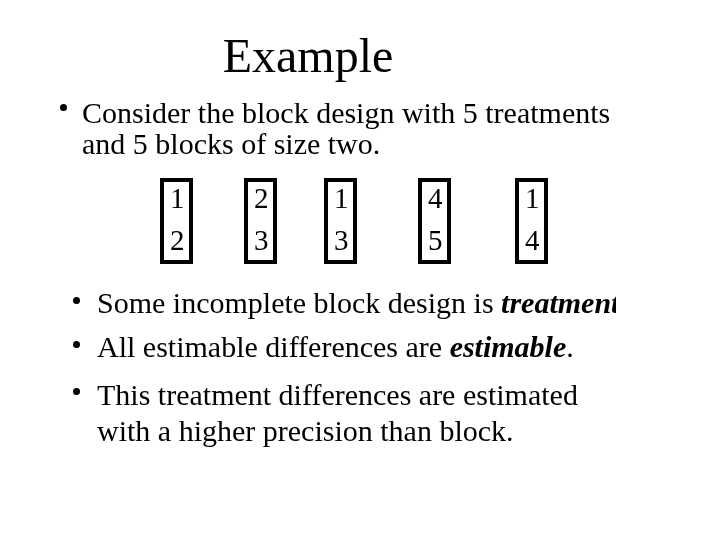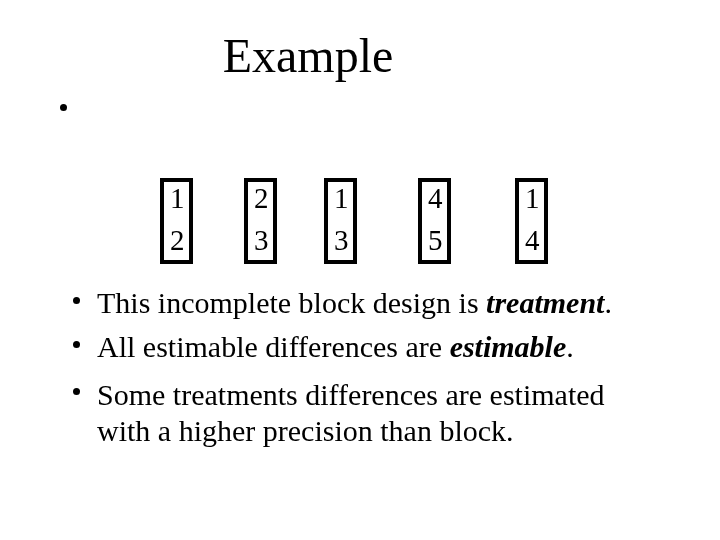--- a/index.html
+++ b/index.html
@@ -79,20 +79,24 @@
   .bb-5 { left: 515px; }
 </style>
 </head>
 <body>
 
 <div class="slide">
 
   <div class="slide-title">Example</div>
 
   <span class="bullet-dot" style="left:60px; top:104px;"></span>
+  <div class="bullet-text intro-text">
+    <div>Consider the block design with 5 treatments</div>
+    <div>and 5 blocks of size two.</div>
+  </div>
 
   <div class="block-box bb-1">
     <span class="num">1</span>
     <span class="num">2</span>
   </div>
   <div class="block-box bb-2">
     <span class="num">2</span>
     <span class="num">3</span>
   </div>
   <div class="block-box bb-3">
@@ -103,27 +107,27 @@
     <span class="num">4</span>
     <span class="num">5</span>
   </div>
   <div class="block-box bb-5">
     <span class="num">1</span>
     <span class="num">4</span>
   </div>
 
   <span class="bullet-dot" style="left:73px; top:297px;"></span>
   <div class="bullet-text concl concl-1">
-    <span>This incomplete block design is </span><span class="emph">treatment</span><span>.</span>
+    <span>Some incomplete block design is </span><span class="emph">treatment</span><span>.</span>
   </div>
 
   <span class="bullet-dot" style="left:73px; top:341px;"></span>
   <div class="bullet-text concl concl-2">
     <span>All estimable differences are </span><span class="emph">estimable</span><span>.</span>
   </div>
 
   <span class="bullet-dot" style="left:73px; top:388px;"></span>
   <div class="bullet-text concl concl-3">
-    <div>Some treatments differences are estimated</div>
+    <div>This treatment differences are estimated</div>
     <div>with a higher precision than block.</div>
   </div>
 
 </div>
 
 </body></html>

